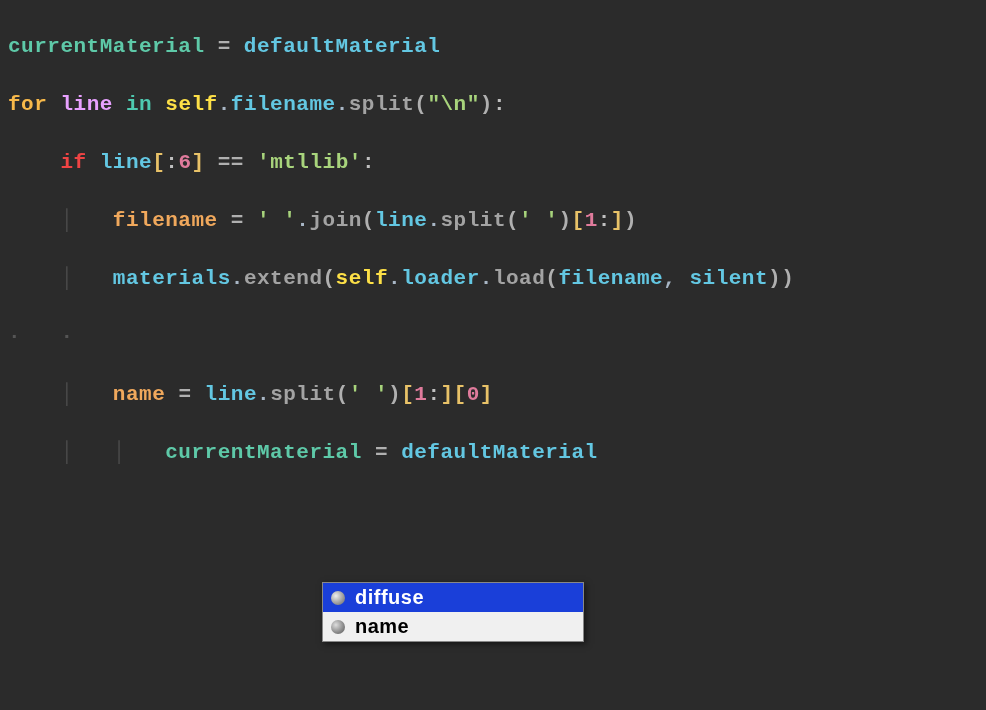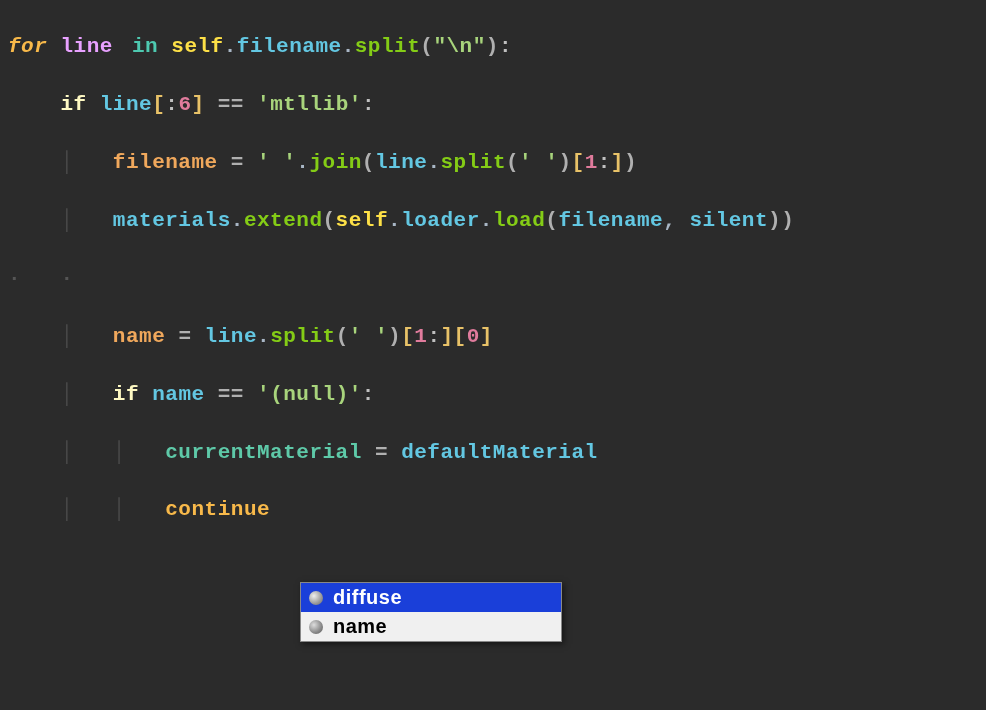--- a/index.html
+++ b/index.html
@@ -16,42 +16,42 @@
     font-weight: bold;
   }
   .editor {
     padding: 4px 8px;
     line-height: 1.38;
     white-space: pre;
   }
   .line { position: relative; }
   .guide { color: #4a4a4a; }
   .dim-dot { color: #555555; }
-  .kw-for    { color: #f8b94a; font-style: italic; }
-  .kw-in     { color: #4ec9b0; margin-left: 6px; }
-  .kw-if     { color: #fef9c3; }
+  .kw-for    { color: #f8b94a; }
+  .kw-in     { color: #4ec9b0; }
+  .kw-if     { color: #ef4444; }
   .kw-continue { color: #f8b94a; }
   .op        { color: #c0c0c0; }
   .eq        { color: #b0b0b0; }
   .self      { color: #fde047; }
   .attr      { color: #63c7e2; }
-  .func      { color: #84cc16; }
+  .func      { color: #a3a3a3; }
   .str       { color: #a8d47c; }
   .num       { color: #e07b9c; }
   .def       { color: #e8a1ff; }
   .var-orange{ color: #f0a85c; }
   .var-green { color: #5ec9a8; }
   .paren     { color: #b0b0b0; }
   .bracket   { color: #e8c268; }
   .dot       { color: #a9b7c6; }
   .comma     { color: #a9b7c6; }
 
   .completion {
     position: absolute;
-    left: 300px;
+    left: 322px;
     top: 582px;
     width: 262px;
     background: #f0f0f0;
     border: 1px solid #888;
     box-shadow: 2px 2px 6px rgba(0,0,0,0.5);
     font-family: sans-serif;
     font-size: 20px;
     z-index: 10;
   }
   .completion-row {
@@ -72,29 +72,28 @@
     flex-shrink: 0;
   }
   .completion-row.sel .completion-icon {
     background: radial-gradient(circle at 35% 35%, #eee, #999 60%, #666);
   }
 </style>
 </head>
 <body>
 
 <div class="editor">
+<div class="line"><span class="var-green">currentMaterial</span> <span class="eq">=</span> <span class="attr">defaultMaterial</span></div>
 <div class="line"><span class="kw-for">for</span> <span class="def">line</span> <span class="kw-in">in</span> <span class="self">self</span><span class="dot">.</span><span class="attr">filename</span><span class="dot">.</span><span class="func">split</span><span class="paren">(</span><span class="str">"\n"</span><span class="paren">)</span><span class="op">:</span></div>
 <div class="line"><span class="guide">    </span><span class="kw-if">if</span> <span class="attr">line</span><span class="bracket">[</span><span class="op">:</span><span class="num">6</span><span class="bracket">]</span> <span class="eq">==</span> <span class="str">'mtllib'</span><span class="op">:</span></div>
 <div class="line"><span class="guide">    </span><span class="guide">│   </span><span class="var-orange">filename</span> <span class="eq">=</span> <span class="str">' '</span><span class="dot">.</span><span class="func">join</span><span class="paren">(</span><span class="attr">line</span><span class="dot">.</span><span class="func">split</span><span class="paren">(</span><span class="str">' '</span><span class="paren">)</span><span class="bracket">[</span><span class="num">1</span><span class="op">:</span><span class="bracket">]</span><span class="paren">)</span></div>
 <div class="line"><span class="guide">    </span><span class="guide">│   </span><span class="attr">materials</span><span class="dot">.</span><span class="func">extend</span><span class="paren">(</span><span class="self">self</span><span class="dot">.</span><span class="attr">loader</span><span class="dot">.</span><span class="func">load</span><span class="paren">(</span><span class="attr">filename</span><span class="comma">,</span> <span class="attr">silent</span><span class="paren">))</span></div>
 <div class="line"><span class="dim-dot">·   ·</span></div>
 <div class="line"><span class="guide">    </span><span class="guide">│   </span><span class="var-orange">name</span> <span class="eq">=</span> <span class="attr">line</span><span class="dot">.</span><span class="func">split</span><span class="paren">(</span><span class="str">' '</span><span class="paren">)</span><span class="bracket">[</span><span class="num">1</span><span class="op">:</span><span class="bracket">][</span><span class="num">0</span><span class="bracket">]</span></div>
-<div class="line"><span class="guide">    </span><span class="guide">│   </span><span class="kw-if">if</span> <span class="attr">name</span> <span class="eq">==</span> <span class="str">'(null)'</span><span class="op">:</span></div>
 <div class="line"><span class="guide">    </span><span class="guide">│   </span><span class="guide">│   </span><span class="var-green">currentMaterial</span> <span class="eq">=</span> <span class="attr">defaultMaterial</span></div>
-<div class="line"><span class="guide">    </span><span class="guide">│   </span><span class="guide">│   </span><span class="kw-continue">continue</span></div>
 
 
 
 
 
 
 
 
 
 

